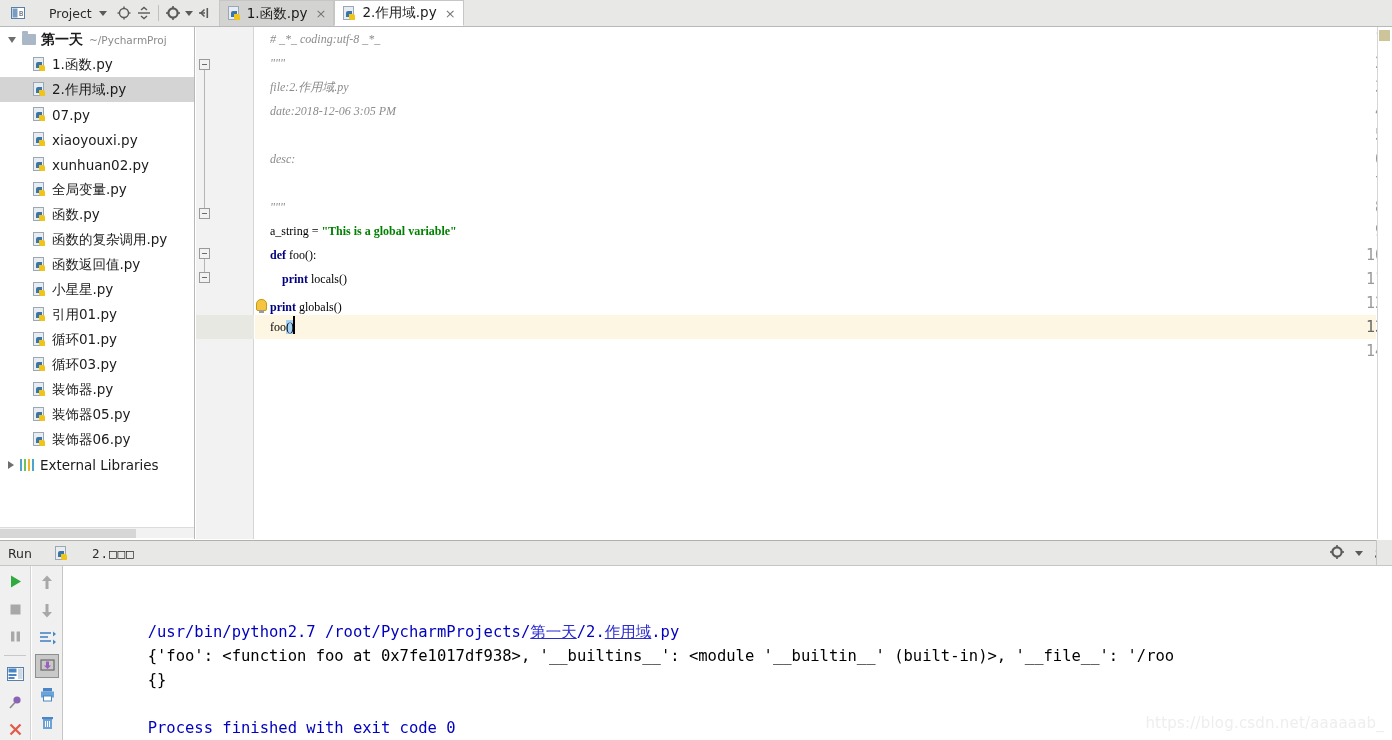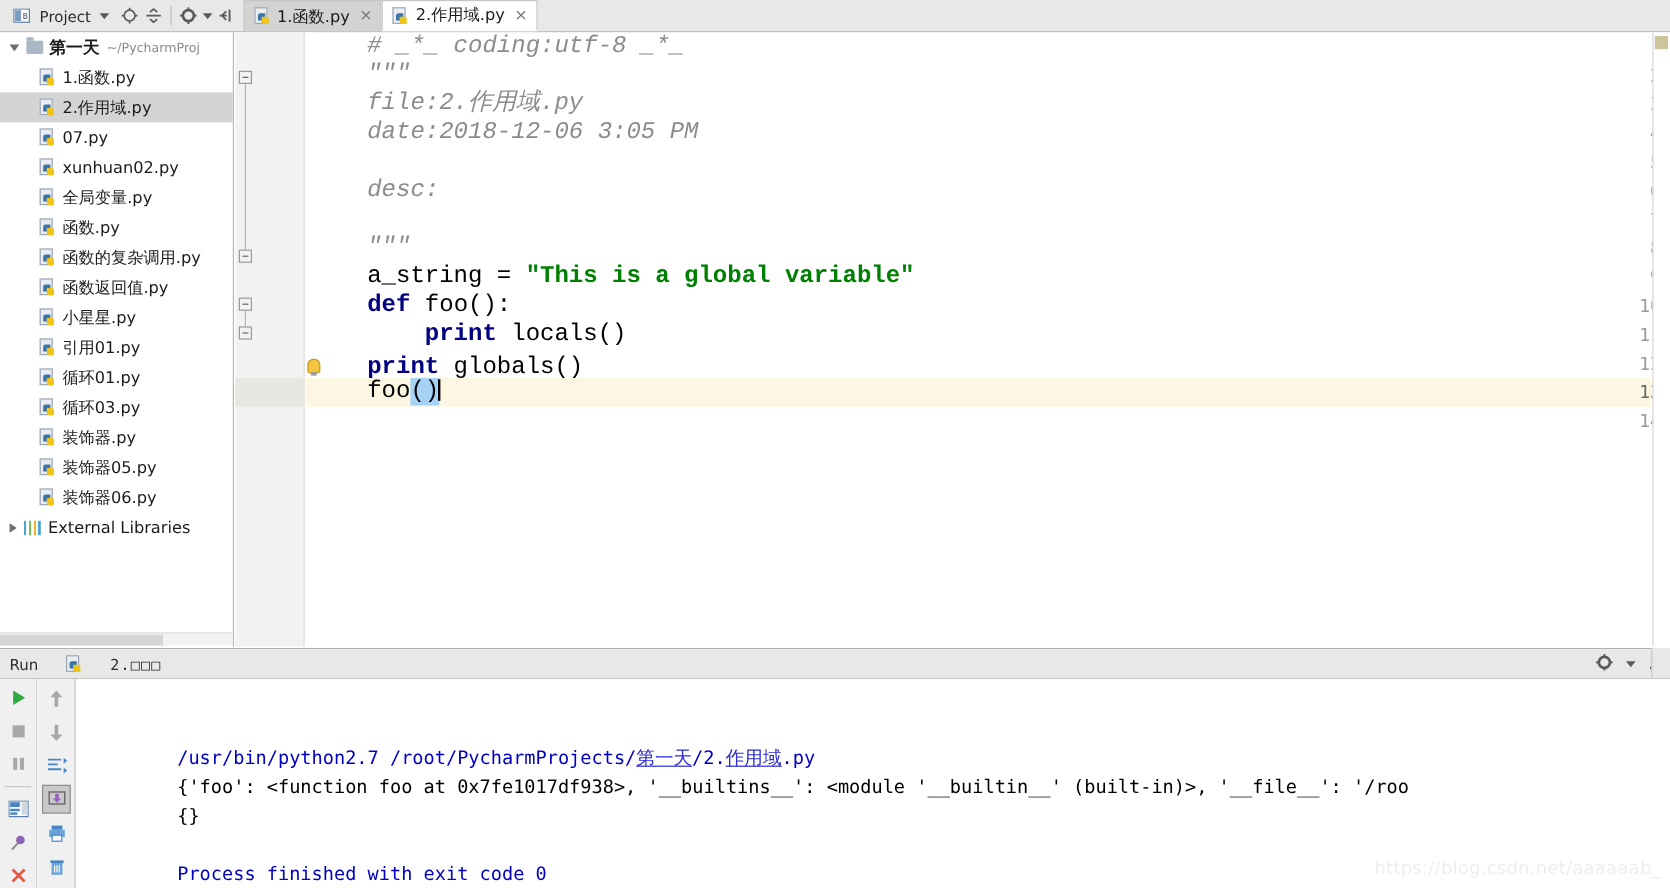--- a/index.html
+++ b/index.html
@@ -17,21 +17,21 @@
   .topbar {
     position: absolute; left: 0; top: 0; width: 1392px; height: 27px;
     background: #e8e8e7;
     border-bottom: 1px solid #b8b8b8;
     display: flex; align-items: stretch;
   }
   .proj-tool {
     display: flex; align-items: center; gap: 5px;
     padding: 0 7px 0 8px; height: 26px;
   }
-  .proj-label { font-size: 12.5px; color: #2b2b2b; font-family: "DejaVu Sans", sans-serif; }
+  .proj-label { font-size: 12.5px; color: #2b2b2b; font-family: "DejaVu Sans", sans-serif; margin-left: 16px; }
   .tri-down {
     width: 0; height: 0;
     border-left: 4px solid transparent; border-right: 4px solid transparent;
     border-top: 5px solid #5a5a5a; margin-left: 2px;
   }
   .tb-icon { display: inline-flex; align-items: center; justify-content: center; width: 20px; height: 26px; }
   .tb-sep { width: 1px; background: #c0c0c0; margin: 5px 4px; }
 
   
   .tabs { display: flex; align-items: flex-end; margin-left: 6px; }
@@ -129,22 +129,22 @@
   }
   .lnum {
     position: absolute; right: 8px; width: 44px; text-align: right;
     font-family: "DejaVu Sans Mono", monospace; font-size: 15px; color: #999999;
     line-height: 24px; height: 24px;
   }
   .lnum.cur { color: #666666; }
   .lnum-hl { position: absolute; left: 0; width: 58px; height: 24px; background: #e8e8e2; }
   .code-area {
     position: absolute; left: 74px; top: 0; right: 0; height: 100%;
-    font-family: Liberation Mono, monospace; font-size: 20px;
-    line-height: 24px; white-space: pre; margin-left: 36px;
+    font-family: Liberation Serif, serif; font-size: 12px;
+    line-height: 24px; white-space: pre;
   }
   .cline { position: absolute; left: 0; height: 24px; white-space: pre; }
   .row-hl { position: absolute; left: 59px; right: 16px; height: 24px; background: #fdf6e3; }
   .cmt { color: #8c8c8c; font-style: italic; }
   .kw  { color: #000080; font-weight: bold; }
   .str { color: #008000; font-weight: bold; }
   .plain { color: #000000; }
   .selparen { background: #a6d2f5; }
   .caret {
     display: inline-block; width: 1.5px; height: 18px; background: #000;
@@ -332,20 +332,28 @@
         </span>
       <span class="fname">2.作用域.py</span>
     </div>
     <div class="tree-row child">
       <span class="pyicon">
           <span class="sheet"></span>
           <span class="snake-b"></span>
           <span class="snake-y"></span>
         </span>
       <span class="fname">07.py</span>
+    </div>
+    <div class="tree-row child">
+      <span class="pyicon">
+          <span class="sheet"></span>
+          <span class="snake-b"></span>
+          <span class="snake-y"></span>
+        </span>
+      <span class="fname">xiaoyouxi.py</span>
     </div>
     <div class="tree-row child">
       <span class="pyicon">
           <span class="sheet"></span>
           <span class="snake-b"></span>
           <span class="snake-y"></span>
         </span>
       <span class="fname">xunhuan02.py</span>
     </div>
     <div class="tree-row child">

